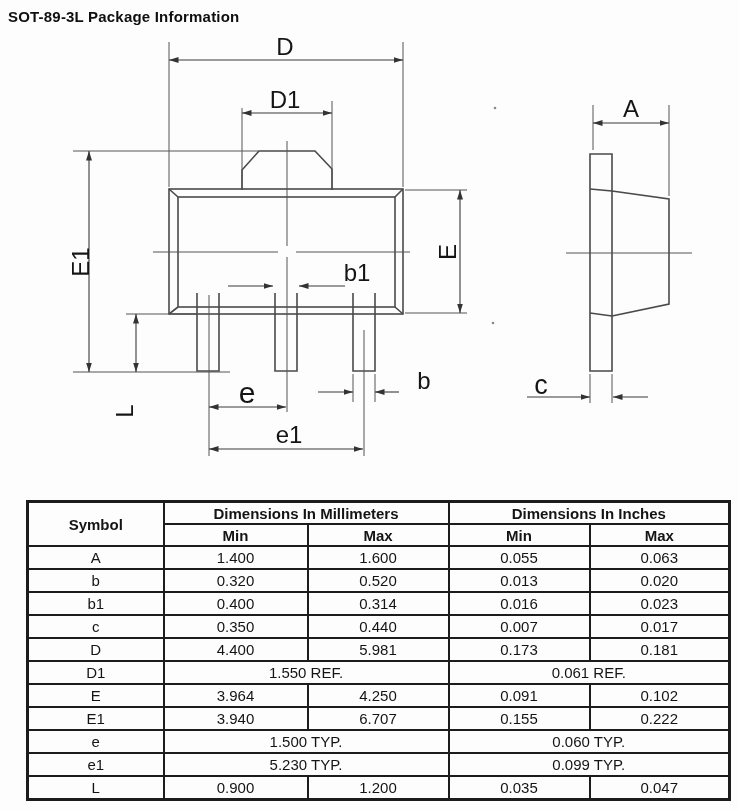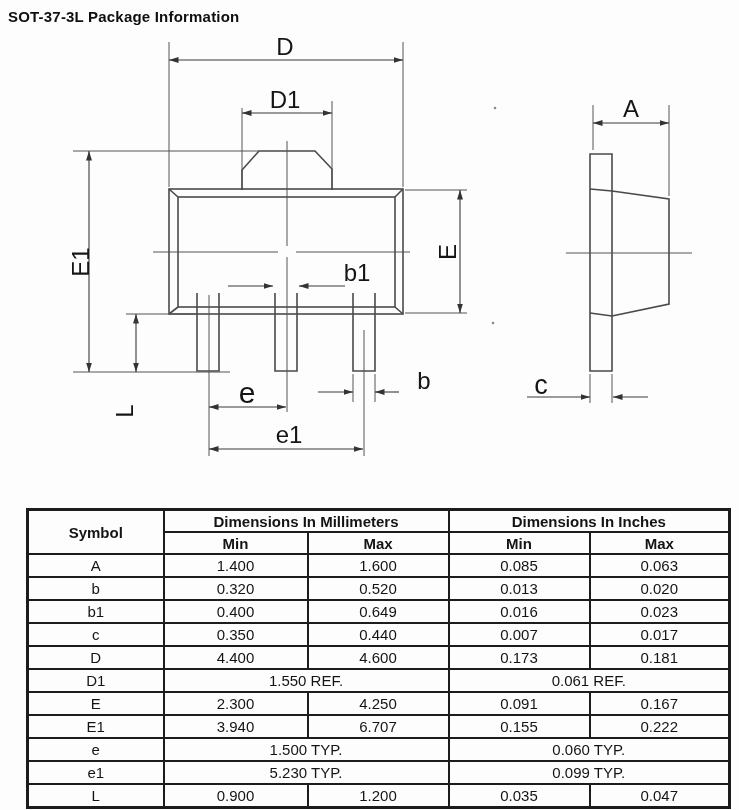--- a/index.html
+++ b/index.html
@@ -20,34 +20,34 @@
   .dim,.dim1{stroke:#3a3a3a;stroke-width:1.1;fill:none;}
   .dim{marker-start:url(#ar);marker-end:url(#ar);}
   .dim1{marker-end:url(#ar);}
   .dlabel{font-family:"Liberation Sans",sans-serif;font-size:24px;fill:#151515;}
   .speck{fill:#8a8a8a;}
   table.dims{
     position:absolute;left:26px;top:500px;
     border-collapse:collapse;table-layout:fixed;
     width:705px;
     border:3px solid #1c1c1c;
-    font-size:15px;color:#141414;margin-top:8px;
+    font-size:15px;color:#141414;
   }
   table.dims th,table.dims td{
     border:2px solid #1c1c1c;
     text-align:center;vertical-align:middle;
     padding:0;overflow:hidden;white-space:nowrap;
   }
   table.dims th{font-weight:bold;height:20px;}
   table.dims td{font-weight:normal;height:21px;}
 </style>
 </head>
 <body>
 
-<div class="title">SOT-37-3L Package Information</div>
+<div class="title">SOT-89-3L Package Information</div>
 
 <svg class="drawing" width="739" height="480" viewBox="0 0 739 480">
   <defs>
     <marker id="ar" markerUnits="userSpaceOnUse" markerWidth="11" markerHeight="8" refX="9.5" refY="3" orient="auto-start-reverse">
       <path d="M0,0 L9.5,3 L0,6 Z" fill="#333333"></path>
     </marker>
   </defs>
 
   <g>
 
@@ -140,62 +140,62 @@
     <th>Min</th>
     <th>Max</th>
     <th>Min</th>
     <th>Max</th>
   </tr>
 
   <tr>
     <td>A</td>
     <td>1.400</td>
     <td>1.600</td>
-    <td>0.085</td>
+    <td>0.055</td>
     <td>0.063</td>
   </tr>
   <tr>
     <td>b</td>
     <td>0.320</td>
     <td>0.520</td>
     <td>0.013</td>
     <td>0.020</td>
   </tr>
   <tr>
     <td>b1</td>
     <td>0.400</td>
-    <td>0.649</td>
+    <td>0.314</td>
     <td>0.016</td>
     <td>0.023</td>
   </tr>
   <tr>
     <td>c</td>
     <td>0.350</td>
     <td>0.440</td>
     <td>0.007</td>
     <td>0.017</td>
   </tr>
   <tr>
     <td>D</td>
     <td>4.400</td>
-    <td>4.600</td>
+    <td>5.981</td>
     <td>0.173</td>
     <td>0.181</td>
   </tr>
   <tr>
     <td>D1</td>
     <td colspan="2">1.550 REF.</td>
     <td colspan="2">0.061 REF.</td>
   </tr>
   <tr>
     <td>E</td>
-    <td>2.300</td>
+    <td>3.964</td>
     <td>4.250</td>
     <td>0.091</td>
-    <td>0.167</td>
+    <td>0.102</td>
   </tr>
   <tr>
     <td>E1</td>
     <td>3.940</td>
     <td>6.707</td>
     <td>0.155</td>
     <td>0.222</td>
   </tr>
   <tr>
     <td>e</td>

